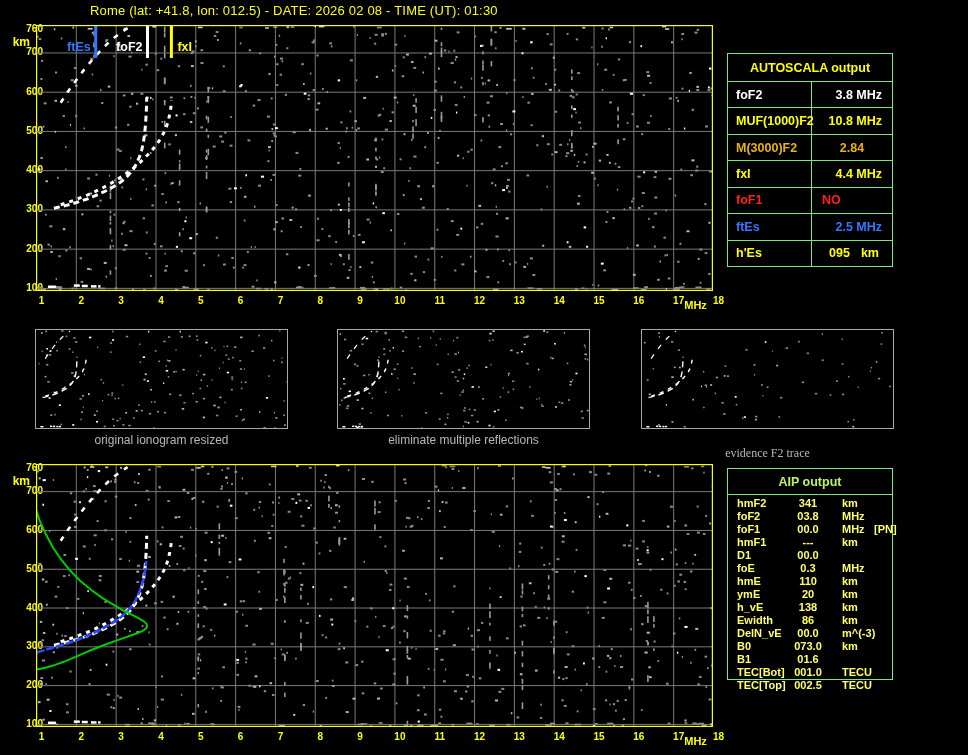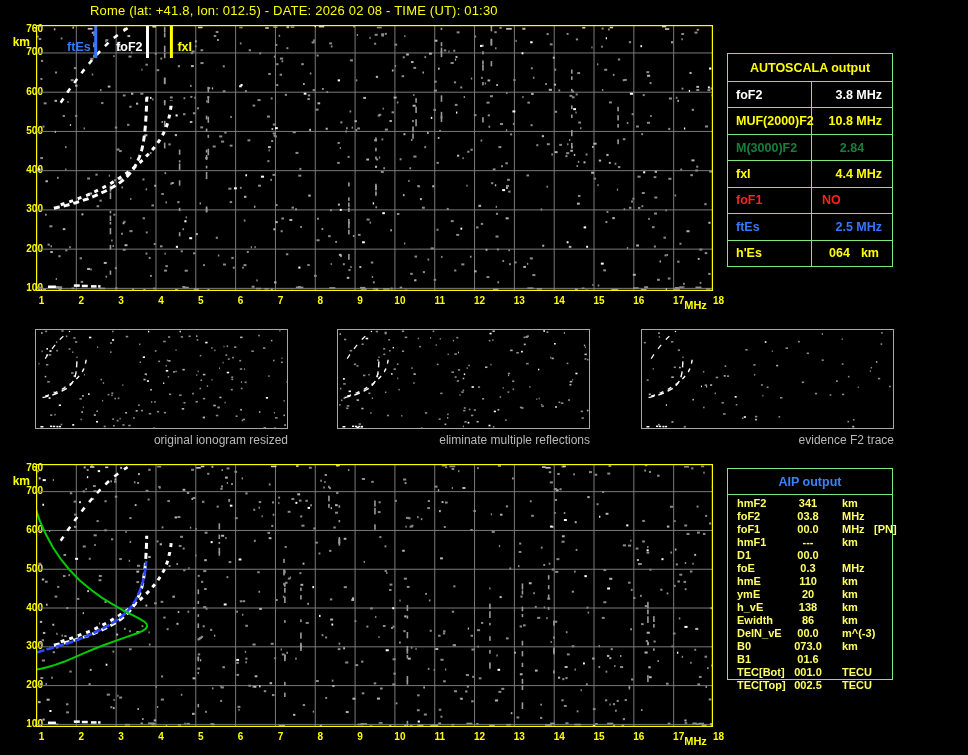--- a/index.html
+++ b/index.html
@@ -7,80 +7,80 @@
           font-family:"Liberation Sans",sans-serif;}
   .title{position:absolute;left:90px;top:3px;color:#ffff00;font-size:13px;font-weight:normal;
          letter-spacing:.2px;white-space:nowrap;}
   .tick{position:absolute;color:#ffff00;font-size:10px;font-weight:bold;line-height:16px;white-space:nowrap;padding-left:11px;}
   .y-tick{width:32px;text-align:right;}
   .x-tick{transform:translateX(-50%);}
   .axis-unit{position:absolute;color:#ffff00;font-size:12px;font-weight:bold;line-height:14px;}
   .mhz-unit{position:absolute;color:#ffff00;font-size:11px;font-weight:bold;}
   svg.plot{position:absolute;display:block;}
   .thumb{position:absolute;width:253px;height:100px;border:1px solid #a8a8a8;background:#000;box-sizing:border-box;}
-  .thumb-caption{position:absolute;width:253px;text-align:right;color:#b8b8b8;font-size:12px;line-height:14px;}
+  .thumb-caption{position:absolute;width:253px;text-align:center;color:#b8b8b8;font-size:12px;line-height:14px;}
   .gtable{position:absolute;left:727px;top:25px;width:166px;height:214px;border:1px solid #7de87d;
           box-sizing:border-box;display:flex;flex-direction:column;margin-top:28px;}
   .gtable-header{height:27px;flex:none;display:flex;align-items:center;justify-content:center;
           border-bottom:1px solid #7de87d;color:#ffff00;font-size:12.5px;font-weight:bold;}
   .gtable-row{flex:1;display:flex;border-bottom:1px solid #7de87d;font-size:12.5px;font-weight:bold;}
   .gtable-row:last-child{border-bottom:none;}
   .gtable-label{width:84px;flex:none;border-right:1px solid #7de87d;display:flex;align-items:center;
           padding-left:8px;box-sizing:border-box;}
   .gtable-value{flex:1;display:flex;align-items:center;}
   .v-right{justify-content:flex-end;padding-right:10px;}
   .v-center{justify-content:center;}
   .v-left{padding-left:10px;}
   .v-split{justify-content:space-between;padding:0 13px 0 17px;}
   .aip-box{position:absolute;left:727px;top:468px;width:166px;height:212px;border:1px solid #7de87d;box-sizing:border-box;}
   .aip-header{height:25px;display:flex;align-items:center;justify-content:center;border-bottom:1px solid #7de87d;
-          color:#3b82f6;font-size:12.5px;font-weight:bold;}
+          color:#bef264;font-size:12.5px;font-weight:bold;}
   .aip-rows{position:absolute;left:0;top:28px;width:164px;}
   .aip-row{display:flex;height:13px;line-height:13px;color:#ffff66;font-size:11px;font-weight:bold;white-space:nowrap;}
   .aip-name{width:62px;flex:none;padding-left:9px;box-sizing:border-box;}
   .aip-val{width:36px;flex:none;text-align:center;}
   .aip-unit{width:46px;flex:none;padding-left:16px;box-sizing:border-box;}
   .aip-extra{padding-left:2px;}
 </style>
 </head>
 <body>
 
 <div class="screen">
   <div class="title">Rome (lat: +41.8, lon: 012.5) - DATE: 2026 02 08 - TIME (UT): 01:30</div>
 
   <div class="gtable" id="autoscalaTable">
       <div class="gtable-header">AUTOSCALA output</div>
       <div class="gtable-row" style="color: rgb(255, 255, 255);">
         <div class="gtable-label">foF2</div>
         <div class="gtable-value v-right">3.8 MHz</div>
       </div>
       <div class="gtable-row" style="color: rgb(255, 255, 0);">
-        <div class="gtable-label">MUF(2000)F2</div>
+        <div class="gtable-label">MUF(1000)F2</div>
         <div class="gtable-value v-right">10.8 MHz</div>
       </div>
-      <div class="gtable-row" style="color: #15803d;">
+      <div class="gtable-row" style="color: #eab308;">
         <div class="gtable-label">M(3000)F2</div>
         <div class="gtable-value v-center">2.84</div>
       </div>
       <div class="gtable-row" style="color: rgb(255, 255, 0);">
         <div class="gtable-label">fxI</div>
         <div class="gtable-value v-right">4.4 MHz</div>
       </div>
       <div class="gtable-row" style="color: rgb(255, 32, 32);">
         <div class="gtable-label">foF1</div>
         <div class="gtable-value v-left">NO</div>
       </div>
       <div class="gtable-row" style="color: rgb(51, 119, 255);">
         <div class="gtable-label">ftEs</div>
         <div class="gtable-value v-right">2.5 MHz</div>
       </div>
       <div class="gtable-row" style="color: rgb(255, 255, 0); text-align: center;">
         <div class="gtable-label">h'Es</div>
         <div class="gtable-value v-split">
-          <div class="">064</div>
+          <div class="">095</div>
           <div class="">km</div>
         </div>
       </div>
     </div>
 
   <div class="thumb" id="thumb0" style="left:35px;top:329px;">
       <svg width="251" height="98" viewBox="0 0 251 98" class="plot">
         <defs>
           <clipPath id="thumb-ionogram-0-clip">
             <rect x="0" y="0" width="251" height="98"></rect>
@@ -527,21 +527,21 @@
           <rect x="4.4294117647058835" y="95.976401179941" width="2.9529411764705866" height="1.5" fill="#ffffff"></rect>
           <rect x="14.026470588235293" y="95.54277286135694" width="2.214705882352943" height="1.5" fill="#ffffff"></rect>
           <rect x="16.97941176470588" y="95.6873156342183" width="2.2147058823529413" height="1.5" fill="#ffffff"></rect>
           <rect x="20.37529411764706" y="95.83185840707964" width="2.0670588235294147" height="1.5" fill="#ffffff"></rect>
           <rect x="23.03294117647059" y="95.83185840707964" width="2" height="1.5" fill="#ffffff"></rect>
         </g>
       </svg>
     </div>
   <div class="thumb-caption" style="left:35px;top:433px;">original ionogram resized</div>
   <div class="thumb-caption" style="left:337px;top:433px;">eliminate multiple reflections</div>
-  <div class="thumb-caption" style="left:641px;top:433px;">evidence F2 trace</div>
+  <div class="thumb-caption" style="left:641px;top:446px;font-family:Liberation Serif, serif;">evidence F2 trace</div>
 
   <div class="aip-box" id="aipBox">
     <div class="aip-header">AIP output</div>
     <div class="aip-rows" id="aipRows">
         <div class="aip-row">
           <div class="aip-name">hmF2</div>
           <div class="aip-val">341</div>
           <div class="aip-unit">km</div>
         </div>
         <div class="aip-row">

